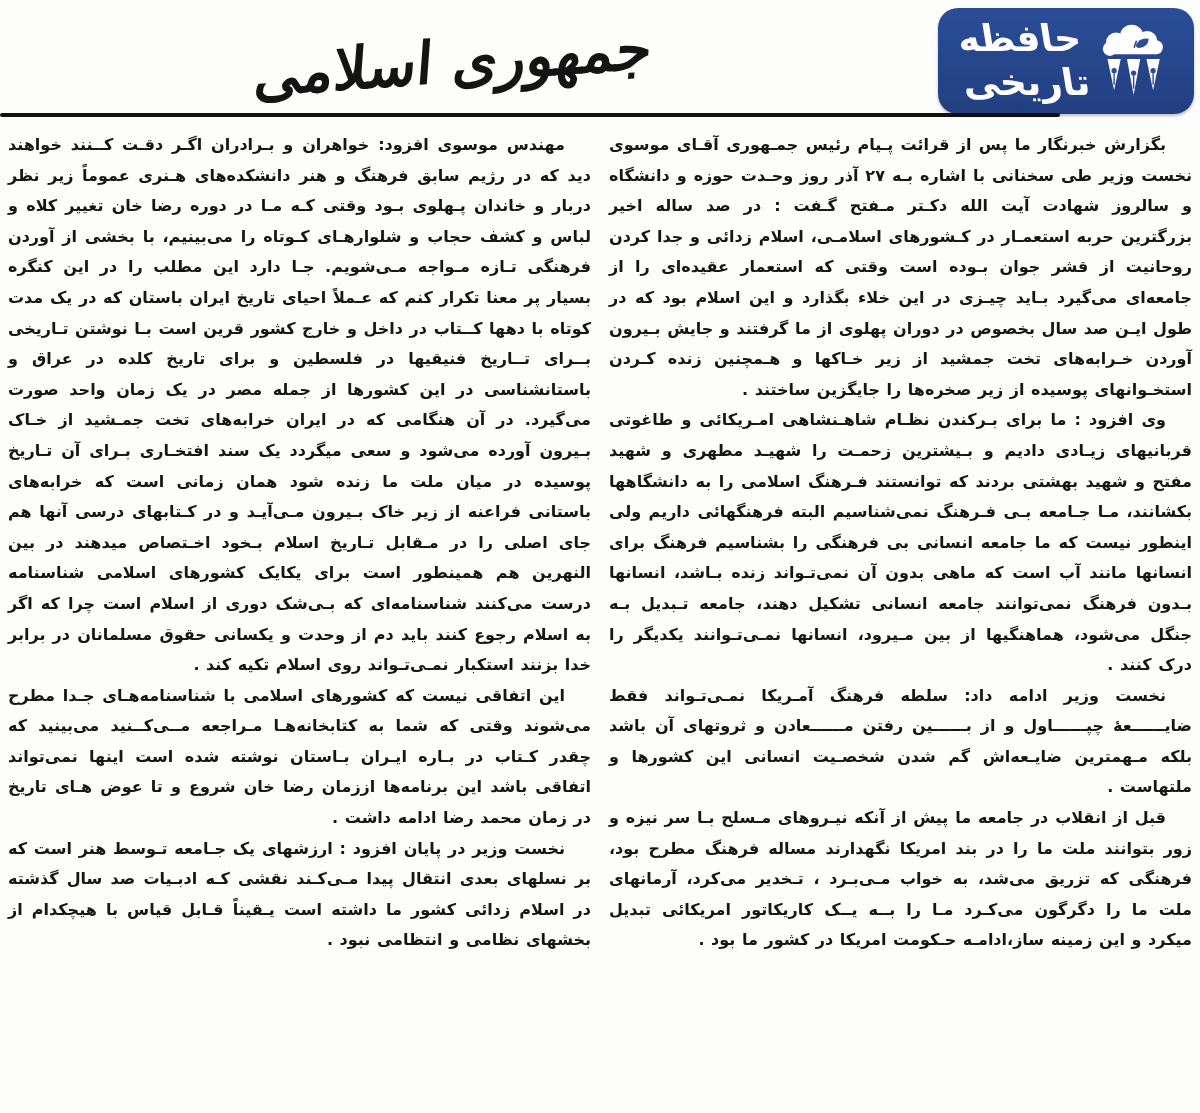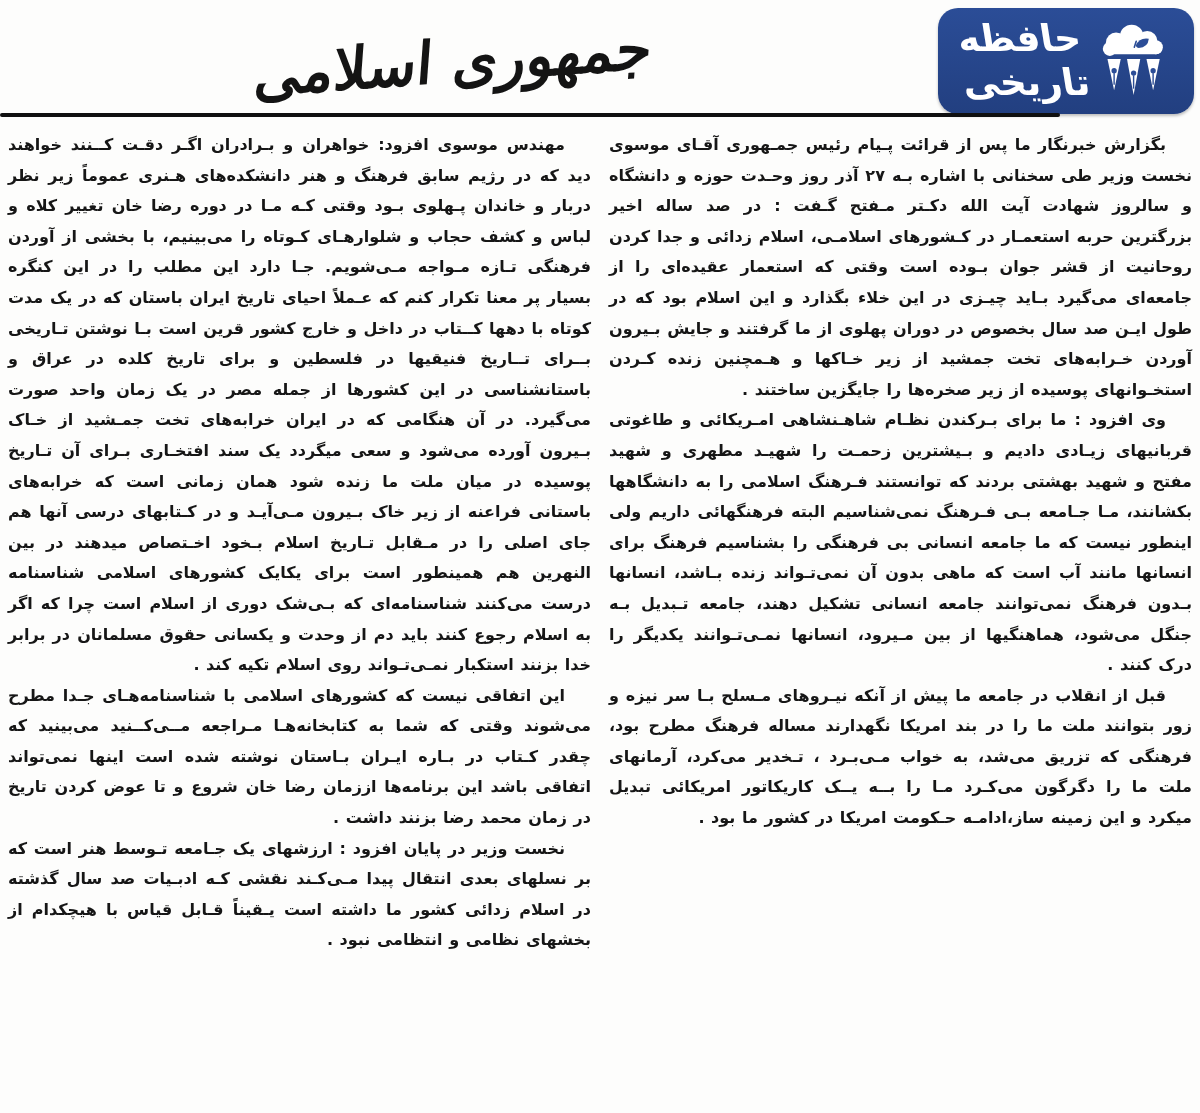--- a/index.html
+++ b/index.html
@@ -101,23 +101,24 @@
 
 
     <div class="rule"></div>
   </div>
 
   <div class="body-cols">
 
     <div class="col">
       <p>بگزارش خبرنگار ما پس از قرائت پـیام رئیس جمـهوری آقـای موسوی نخست وزیر طی سخنانی با اشاره بـه ۲۷ آذر روز وحـدت حوزه و دانشگاه و سالروز شهادت آیت الله دکـتر مـفتح گـفت : در صد ساله اخیر بزرگترین حربه استعمـار در کـشورهای اسلامـی، اسلام زدائی و جدا کردن روحانیت از قشر جوان بـوده است وقتی که استعمار عقیده‌ای را از جامعه‌ای می‌گیرد بـاید چیـزی در این خلاء بگذارد و این اسلام بود که در طول ایـن صد سال بخصوص در دوران پهلوی از ما گرفتند و جایش بـیرون آوردن خـرابه‌های تخت جمشید از زیر خـاکها و هـمچنین زنده کـردن استخـوانهای پوسیده از زیر صخره‌ها را جایگزین ساختند .</p>
       <p>وی افزود : ما برای بـرکندن نظـام شاهـنشاهی امـریکائی و طاغوتی قربانیهای زیـادی دادیم و بـیشترین زحمـت را شهیـد مطهری و شهید مفتح و شهید بهشتی بردند که توانستند فـرهنگ اسلامی را به دانشگاهها بکشانند، مـا جـامعه بـی فـرهنگ نمی‌شناسیم البته فرهنگهائی داریم ولی اینطور نیست که ما جامعه انسانی بی فرهنگی را بشناسیم فرهنگ برای انسانها مانند آب است که ماهی بدون آن نمی‌تـواند زنده بـاشد، انسانها بـدون فرهنگ نمی‌توانند جامعه انسانی تشکیل دهند، جامعه تـبدیل بـه جنگل می‌شود، هماهنگیها از بین مـیرود، انسانها نمـی‌تـوانند یکدیگر را درک کنند .</p>
+      <p>نخست وزیر ادامه داد: سلطه فرهنگ آمـریکا نمـی‌تـواند فقط ضایــــــعهٔ چپــــــاول و از بــــــین رفتن مــــــعادن و ثروتهای آن باشد بلکه مـهمترین ضایـعه‌اش گم شدن شخصـیت انسانی این کشورها و ملتهاست .</p>
       <p>قبل از انقلاب در جامعه ما پیش از آنکه نیـروهای مـسلح بـا سر نیزه و زور بتوانند ملت ما را در بند امریکا نگهدارند مساله فرهنگ مطرح بود، فرهنگی که تزریق می‌شد، به خواب مـی‌بـرد ، تـخدیر می‌کرد، آرمانهای ملت ما را دگرگون می‌کـرد مـا را بــه یــک کاریکاتور امریکائی تبدیل میکرد و این زمینه ساز،ادامـه حـکومت امریکا در کشور ما بود .</p>
     </div>
 
     <div class="col">
       <p>مهندس موسوی افزود: خواهران و بـرادران اگـر دقـت کــنند خواهند دید که در رژیم سابق فرهنگ و هنر دانشکده‌های هـنری عموماً زیر نظر دربار و خاندان پـهلوی بـود وقتی کـه مـا در دوره رضا خان تغییر کلاه و لباس و کشف حجاب و شلوارهـای کـوتاه را می‌بینیم، با بخشی از آوردن فرهنگی تـازه مـواجه مـی‌شویم. جـا دارد این مطلب را در این کنگره بسیار پر معنا تکرار کنم که عـملاً احیای تاریخ ایران باستان که در یک مدت کوتاه با دهها کــتاب در داخل و خارج کشور قرین است بـا نوشتن تـاریخی بــرای تــاریخ فنیقیها در فلسطین و برای تاریخ کلده در عراق و باستانشناسی در این کشورها از جمله مصر در یک زمان واحد صورت می‌گیرد. در آن هنگامی که در ایران خرابه‌های تخت جمـشید از خـاک بـیرون آورده می‌شود و سعی میگردد یک سند افتخـاری بـرای آن تـاریخ پوسیده در میان ملت ما زنده شود همان زمانی است که خرابه‌های باستانی فراعنه از زیر خاک بـیرون مـی‌آیـد و در کـتابهای درسی آنها هم جای اصلی را در مـقابل تـاریخ اسلام بـخود اخـتصاص میدهند در بین النهرین هم همینطور است برای یکایک کشورهای اسلامی شناسنامه درست می‌کنند شناسنامه‌ای که بـی‌شک دوری از اسلام است چرا که اگر به اسلام رجوع کنند باید دم از وحدت و یکسانی حقوق مسلمانان در برابر خدا بزنند استکبار نمـی‌تـواند روی اسلام تکیه کند .</p>
-      <p>این اتفاقی نیست که کشورهای اسلامی با شناسنامه‌هـای جـدا مطرح می‌شوند وقتی که شما به کتابخانه‌هـا مـراجعه مــی‌کــنید می‌بینید که چقدر کـتاب در بـاره ایـران بـاستان نوشته شده است اینها نمی‌تواند اتفاقی باشد این برنامه‌ها اززمان رضا خان شروع و تا عوض کردن تاریخ در زمان محمد رضا بزنند داشت .</p>
+      <p>این اتفاقی نیست که کشورهای اسلامی با شناسنامه‌هـای جـدا مطرح می‌شوند وقتی که شما به کتابخانه‌هـا مـراجعه مــی‌کــنید می‌بینید که چقدر کـتاب در بـاره ایـران بـاستان نوشته شده است اینها نمی‌تواند اتفاقی باشد این برنامه‌ها اززمان رضا خان شروع و تا عوض هـای تاریخ در زمان محمد رضا ادامه داشت .</p>
       <p>نخست وزیر در پایان افزود : ارزشهای یک جـامعه تـوسط هنر است که بر نسلهای بعدی انتقال پیدا مـی‌کـند نقشی کـه ادبـیات صد سال گذشته در اسلام زدائی کشور ما داشته است یـقیناً قـابل قیاس با هیچکدام از بخشهای نظامی و انتظامی نبود .</p>
     </div>
 
   </div>
 </div>
 
 </body></html>

